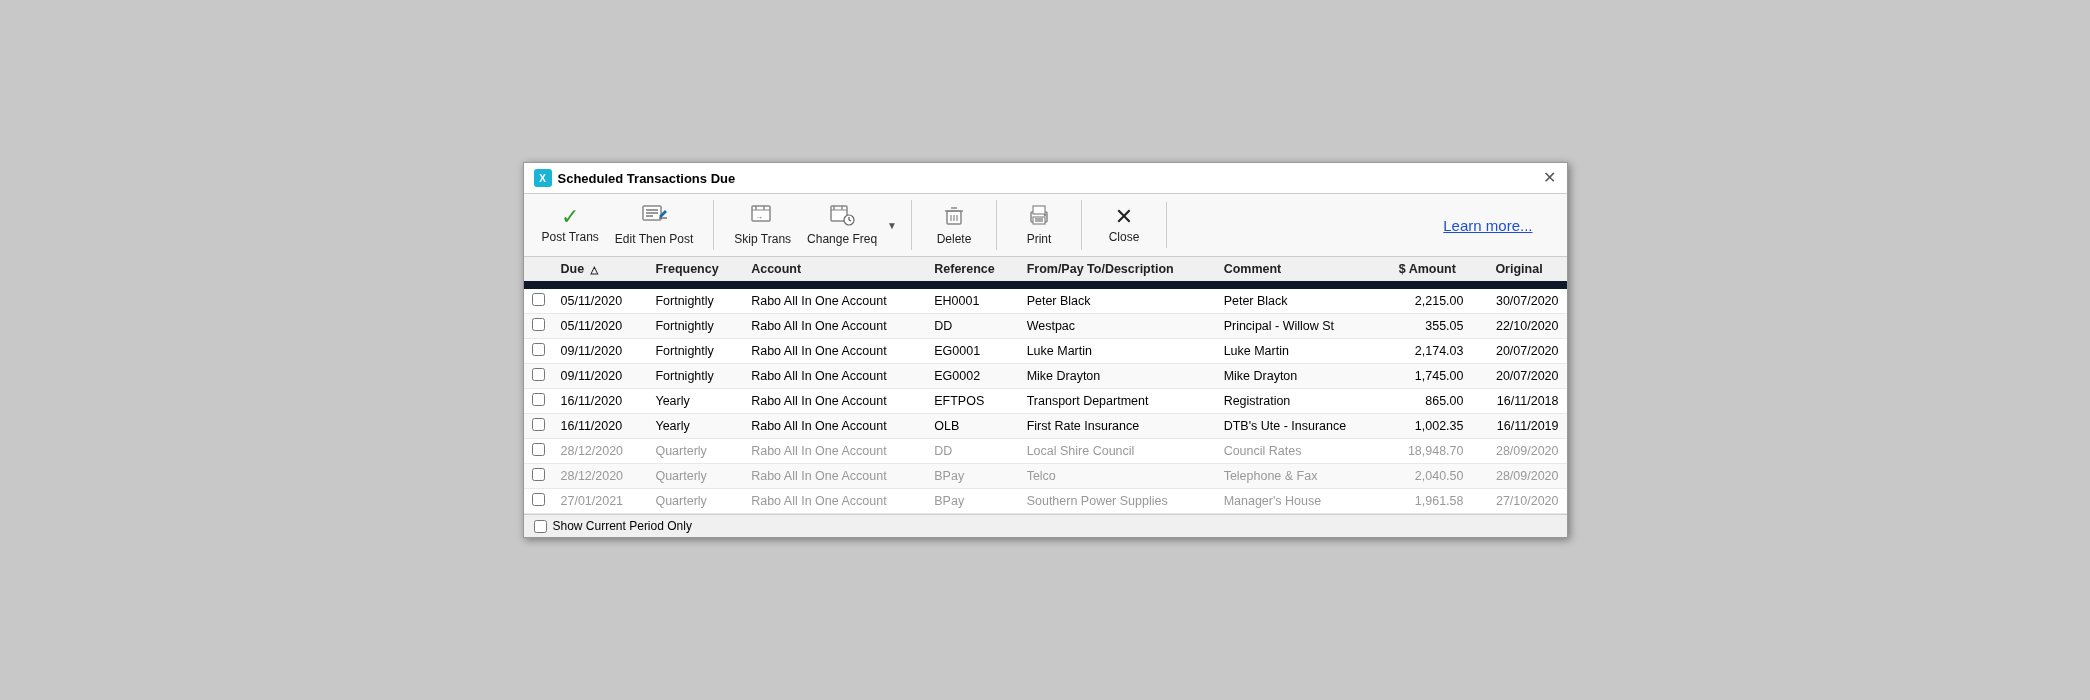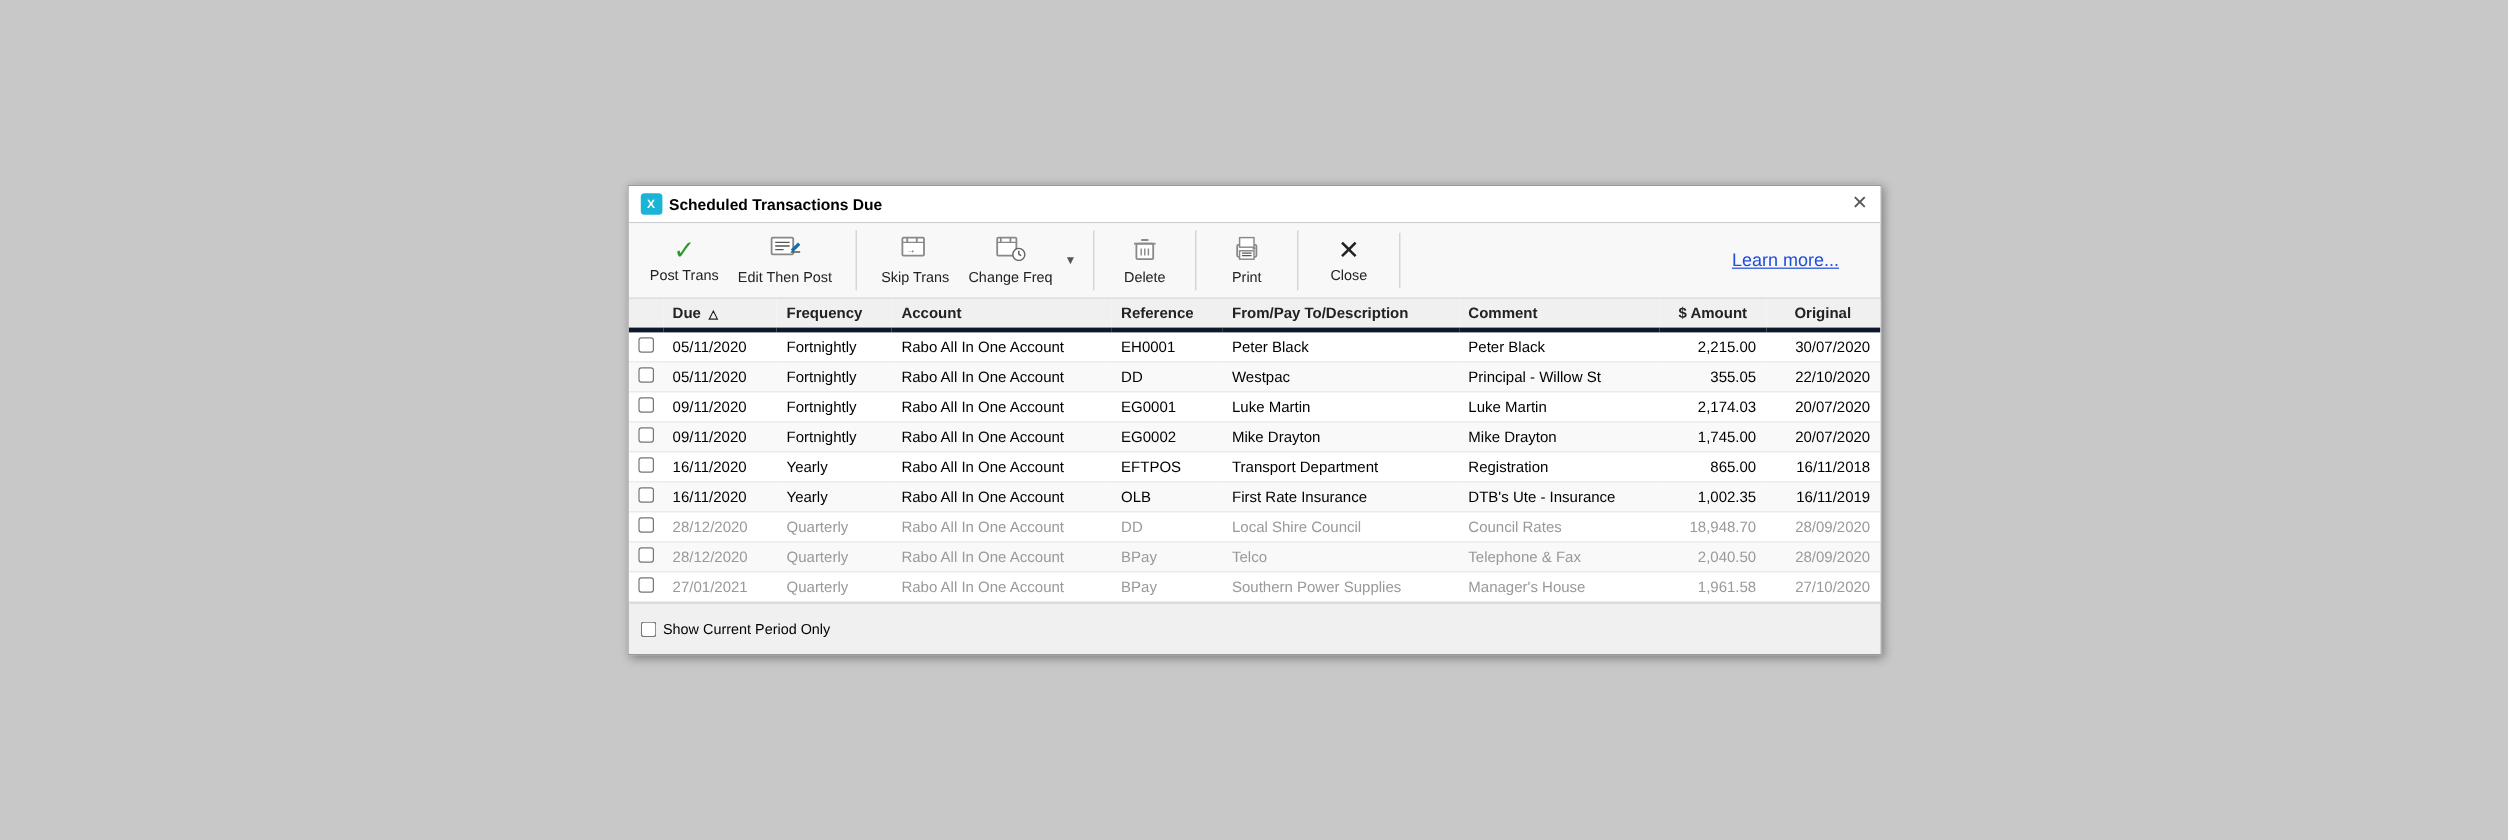--- a/index.html
+++ b/index.html
@@ -112,21 +112,21 @@
       background: #fff;
       overflow-x: auto;
     }
     table {
       width: 100%;
       border-collapse: collapse;
       font-size: 12.5px;
     }
     thead tr {
       background: #f0f0f0;
-      border-bottom: 4px solid #0f172a;
+      border-bottom: 8px solid #0f172a;
     }
     thead th {
       padding: 5px 8px;
       text-align: left;
       font-weight: 600;
       color: #222;
       white-space: nowrap;
       border-right: none;
       cursor: pointer;
       user-select: none;
@@ -157,21 +157,21 @@
       width: 22px;
       text-align: center;
     }
     .sort-arrow {
       font-size: 10px;
       margin-left: 3px;
     }
     .status-bar {
       background: #f0f0f0;
       border-top: 1px solid #ccc;
-      padding: 14px 10px;
+      padding: 4px 10px;
       font-size: 12px;
       display: flex;
       align-items: center;
       gap: 6px;
     }
     .check-icon { color: #2a9a2a; font-size: 22px; }
     .edit-icon { font-size: 22px; }
     .skip-icon { font-size: 22px; }
     .freq-icon { font-size: 22px; }
     .delete-icon { font-size: 22px; }

